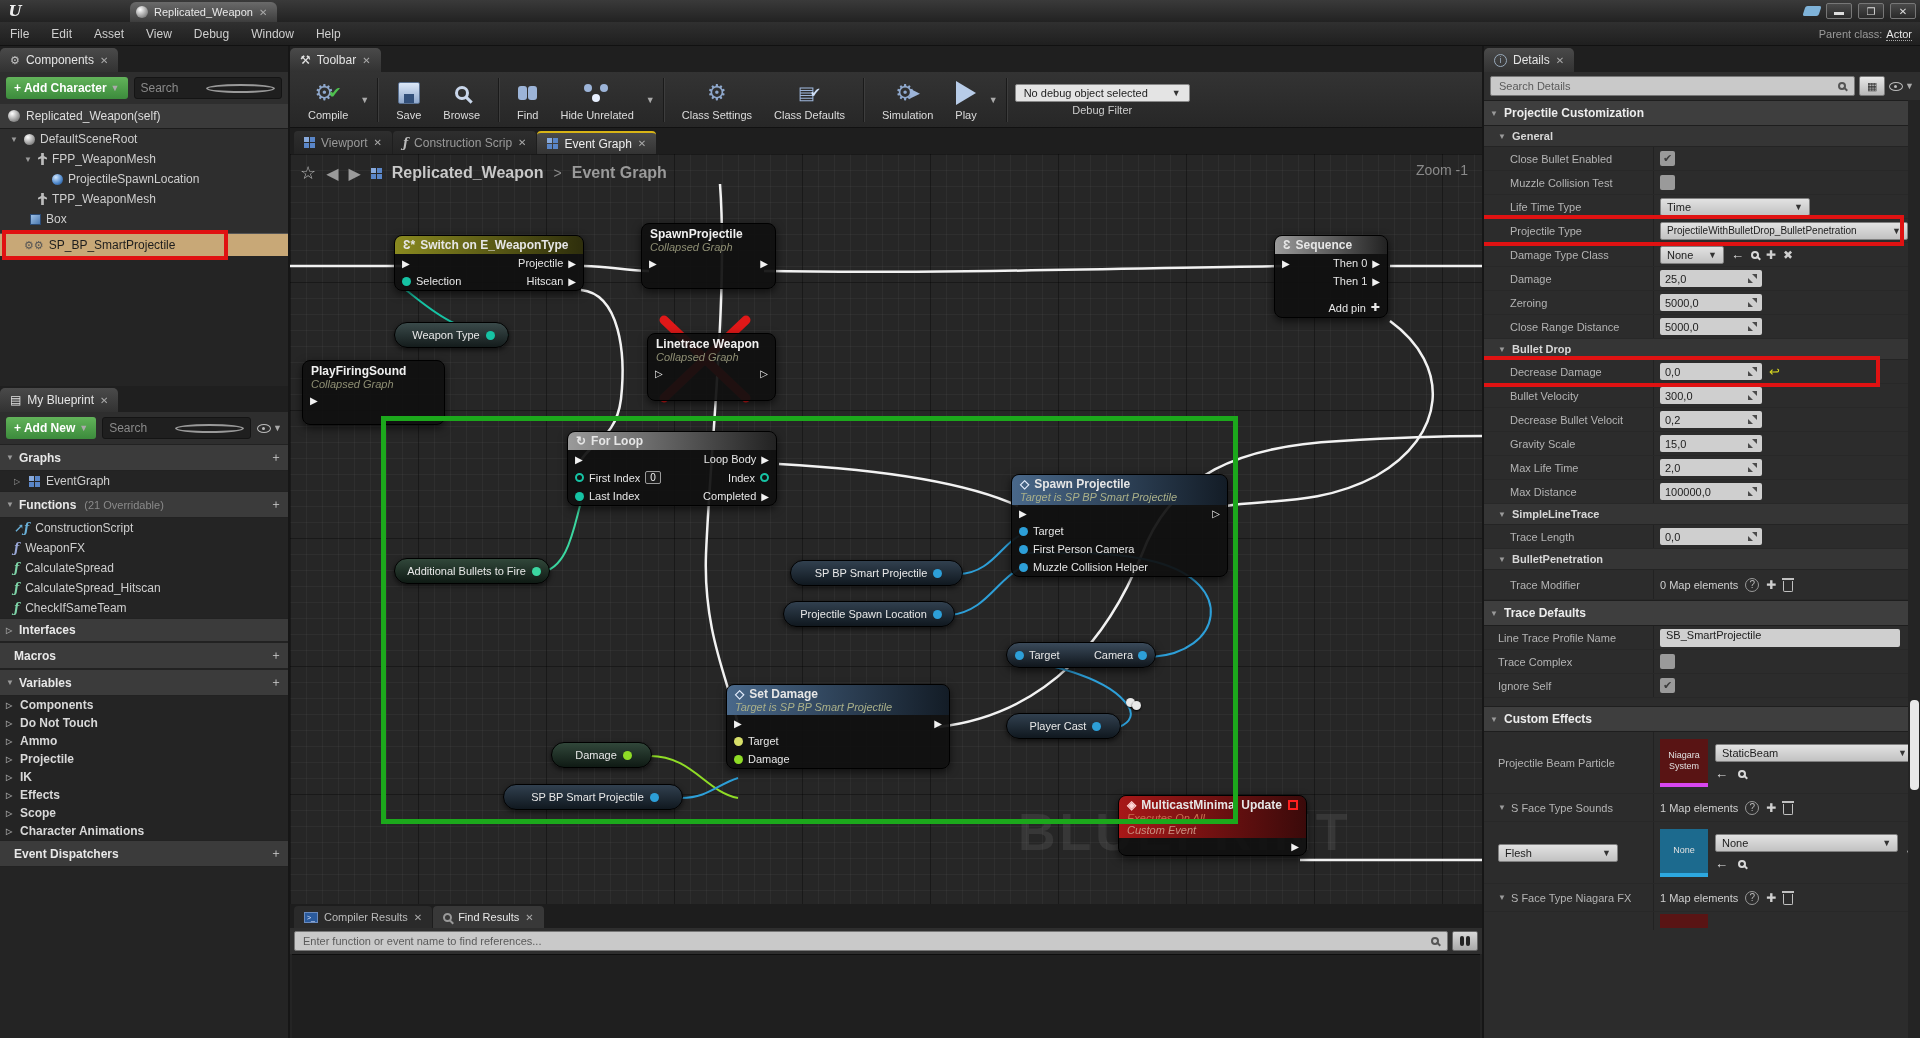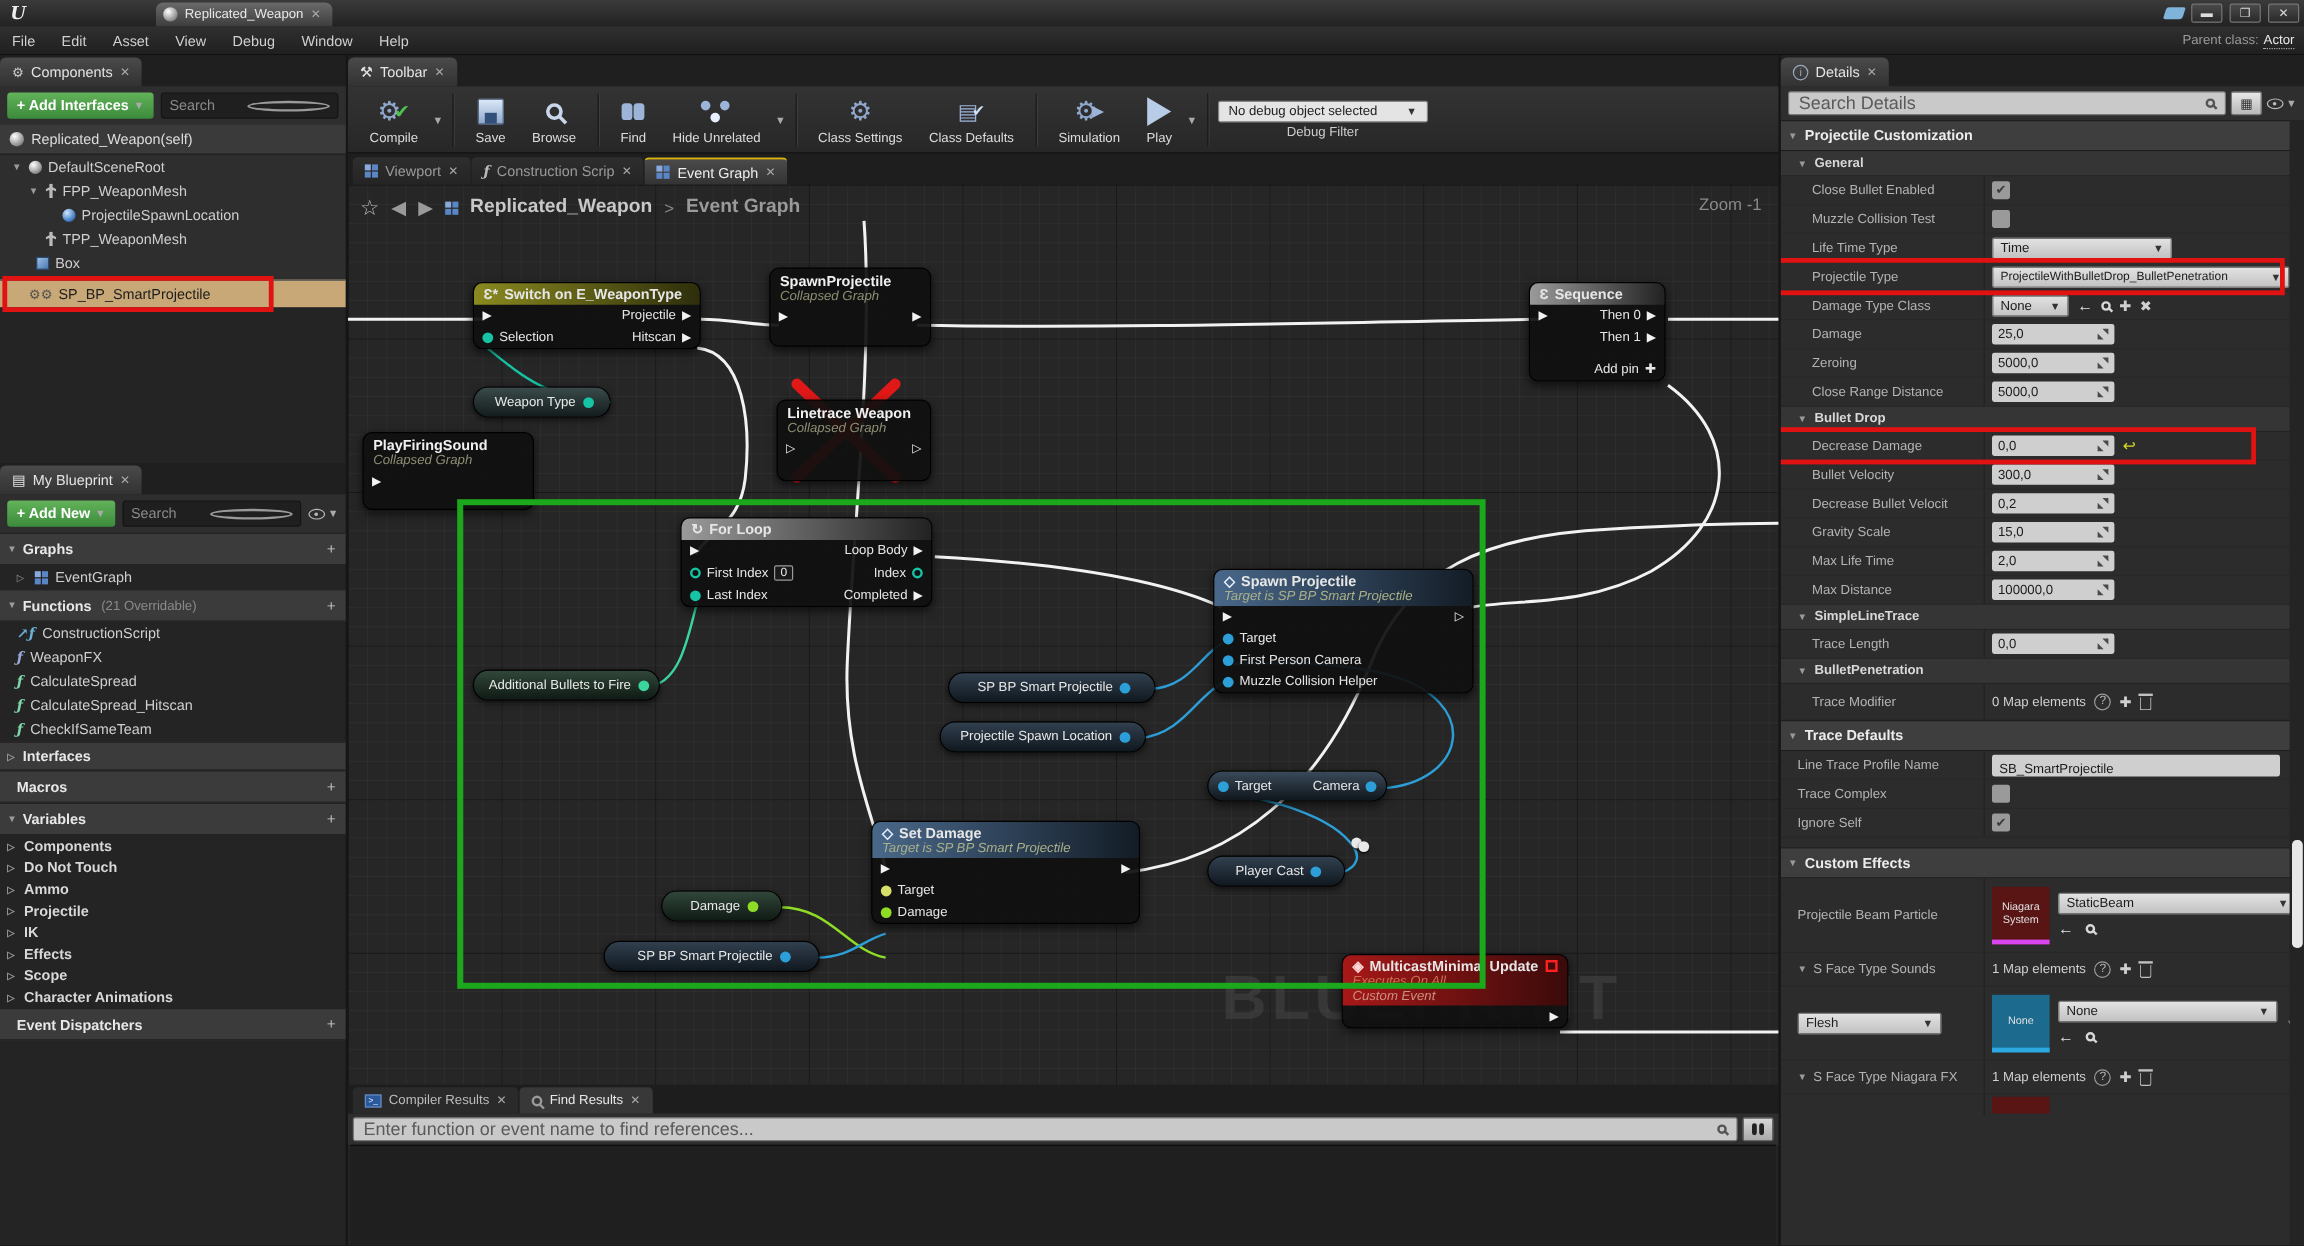--- a/index.html
+++ b/index.html
@@ -128,21 +128,21 @@
   .reroute{position:absolute;width:14px;height:10px;z-index:4;}
   .reroute i{position:absolute;width:9px;height:9px;border-radius:50%;background:#e8e8e8;box-shadow:0 1px 2px #000;}
   .reroute i:nth-child(2){left:6px;top:3px;}
 
   
   .results{background:#242424;}
   .rtabs{height:24px;display:flex;align-items:flex-end;background:#1d1d1d;padding-left:4px;gap:1px;}
   .rtab{height:22px;display:flex;align-items:center;gap:6px;padding:0 10px;font-size:11px;color:#bbb;background:#2a2a2a;border-radius:4px 4px 0 0;}
   .rtab.active{background:#383838;color:#e8e8e8;}
   .findinput{display:flex;align-items:center;gap:4px;padding:3px 4px;background:#2e2e2e;}
-  .lightinput{flex:1;background:#c9c9c9;border:1px solid #777;border-radius:2px;height:20px;display:flex;align-items:center;padding:0 8px;color:#5a5a5a;font-size:15px;}
+  .lightinput{flex:1;background:#c9c9c9;border:1px solid #777;border-radius:2px;height:20px;display:flex;align-items:center;padding:0 8px;color:#5a5a5a;font-size:11px;}
   .binocbtn{width:26px;height:20px;background:linear-gradient(#d8d8d8,#aaa);border:1px solid #666;border-radius:2px;display:flex;align-items:center;justify-content:center;}
   .binocbtn i{width:4px;height:10px;background:#222;border-radius:2px;margin:0 1px;display:block;}
   .rempty{height:84px;background:#1f1f1f;border-top:1px solid #0e0e0e;margin:0 2px;}
   .console-ico{width:14px;height:11px;background:#2a5a9c;border:1px solid #6a8abd;color:#dfe8ff;font-size:7px;display:flex;align-items:center;justify-content:center;}
   .magdark{width:8px;height:8px;border:2px solid #555;border-radius:50%;position:relative;flex:none;}
   .magdark::after{content:"";position:absolute;width:5px;height:2px;background:#555;transform:rotate(45deg);right:-4px;bottom:-2px;}
 
   
   .rightcol{width:436px;display:flex;flex-direction:column;background:#2c2c2c;position:relative;}
   .det-search{display:flex;gap:4px;align-items:center;padding:4px 6px;background:#2e2e2e;}
@@ -158,21 +158,21 @@
   .nudge{width:9px;height:9px;position:relative;flex:none;}
   .nudge::before{content:"";position:absolute;right:0;top:0;border-left:5px solid transparent;border-top:5px solid #4a4a4a;}
   .nudge::after{content:"";position:absolute;left:0;bottom:0;border-right:5px solid transparent;border-bottom:5px solid #4a4a4a;}
   .ddfield{height:18px;background:linear-gradient(#e2e2e2,#c2c2c2);border:1px solid #808080;border-radius:2px;color:#1c1c1c;display:flex;align-items:center;justify-content:space-between;gap:6px;padding:0 6px;}
   .chk{width:15px;height:15px;background:#9a9a9a;border-radius:2px;display:flex;align-items:center;justify-content:center;color:#3c3c3c;font-size:11px;}
   .icn{color:#cfcfcf;font-size:12px;}
   .qmark{width:14px;height:14px;border:1px solid #9a9a9a;border-radius:50%;color:#b8b8b8;font-size:10px;display:flex;align-items:center;justify-content:center;}
   .trash{width:10px;height:11px;border:1px solid #c0c0c0;border-top:none;border-radius:0 0 2px 2px;position:relative;margin-top:3px;}
   .trash::before{content:"";position:absolute;top:-3px;left:-2px;right:-2px;height:2px;background:#c0c0c0;}
   .revert{color:#d8d820;font-size:13px;}
-  .textfield{flex:1;height:18px;background:#cfcfcf;border-radius:2px;color:#1c1c1c;display:flex;align-items:flex-end;padding:0 6px;margin-right:14px;}
+  .textfield{flex:1;height:18px;background:#cfcfcf;border-radius:2px;color:#1c1c1c;display:flex;align-items:flex-start;padding:0 6px;margin-right:14px;}
   .thumb{width:48px;height:48px;flex:none;display:flex;align-items:center;justify-content:center;font-size:9px;color:#e0e0e0;text-align:center;line-height:1.2;}
   .thumb.niag{background:#591414;border-bottom:4px solid #d946ef;}
   .thumb.noneb{background:#1c6a8e;border-bottom:4px solid #2da8e0;}
   .thumbcol{display:flex;flex-direction:column;gap:4px;flex:1;min-width:0;}
   .icorow{display:flex;gap:10px;align-items:center;}
   .arrow-l{color:#e2e2e2;font-size:13px;}
   .maglight{width:8px;height:8px;border:2px solid #d8d8d8;border-radius:50%;position:relative;}
   .maglight::after{content:"";position:absolute;width:5px;height:2px;background:#d8d8d8;transform:rotate(45deg);right:-4px;bottom:-2px;}
   .det-scroll{position:absolute;right:0;top:0;bottom:0;width:12px;background:#242424;z-index:12;}
   .det-thumb{position:absolute;right:1px;top:600px;width:9px;height:90px;background:#e8e8e8;border-radius:4px;}
@@ -215,21 +215,21 @@
       <div class="paneltab-row">
         <div class="paneltab">
           <span class="gears">⚙</span>
           <span>Components</span>
           <span class="tab-x">✕</span>
         </div>
       </div>
       <div class="panelbody">
         <div class="addrow">
           <div class="greenbtn">
-              <span>+ Add Interfaces</span>
+              <span>+ Add Character</span>
               <span class="caret">▼</span>
             </div>
           <div class="searchbox">
               <span>Search</span>
               <span class="mag"></span>
             </div>
         </div>
         <div class="treeroot">
           <span class="sphere"></span>
           <span>Replicated_Weapon(self)</span>

